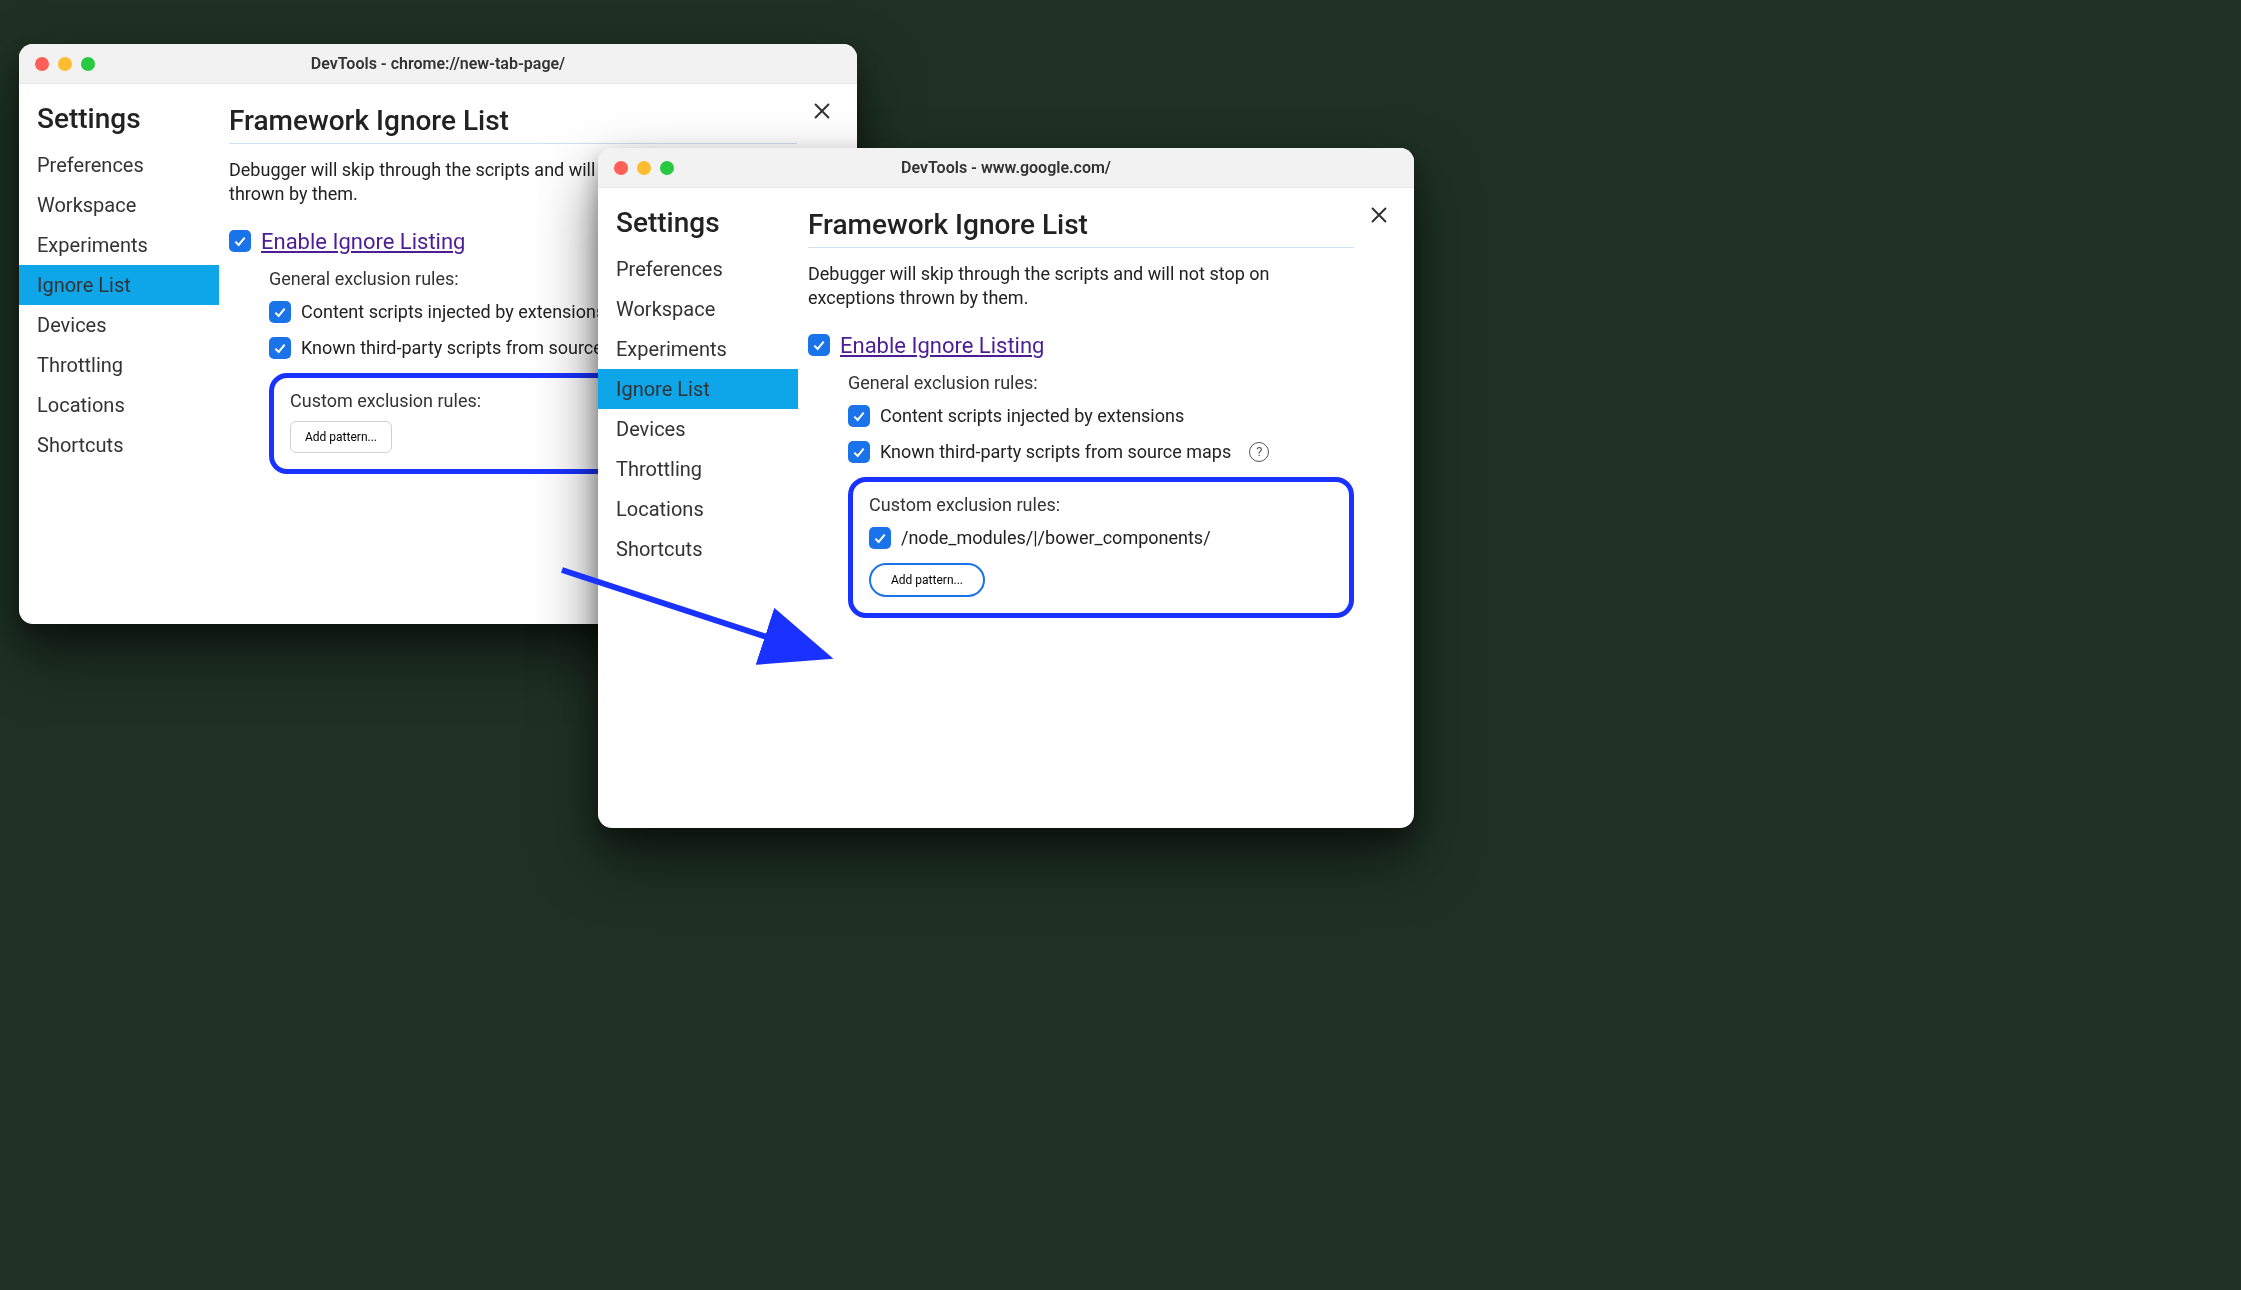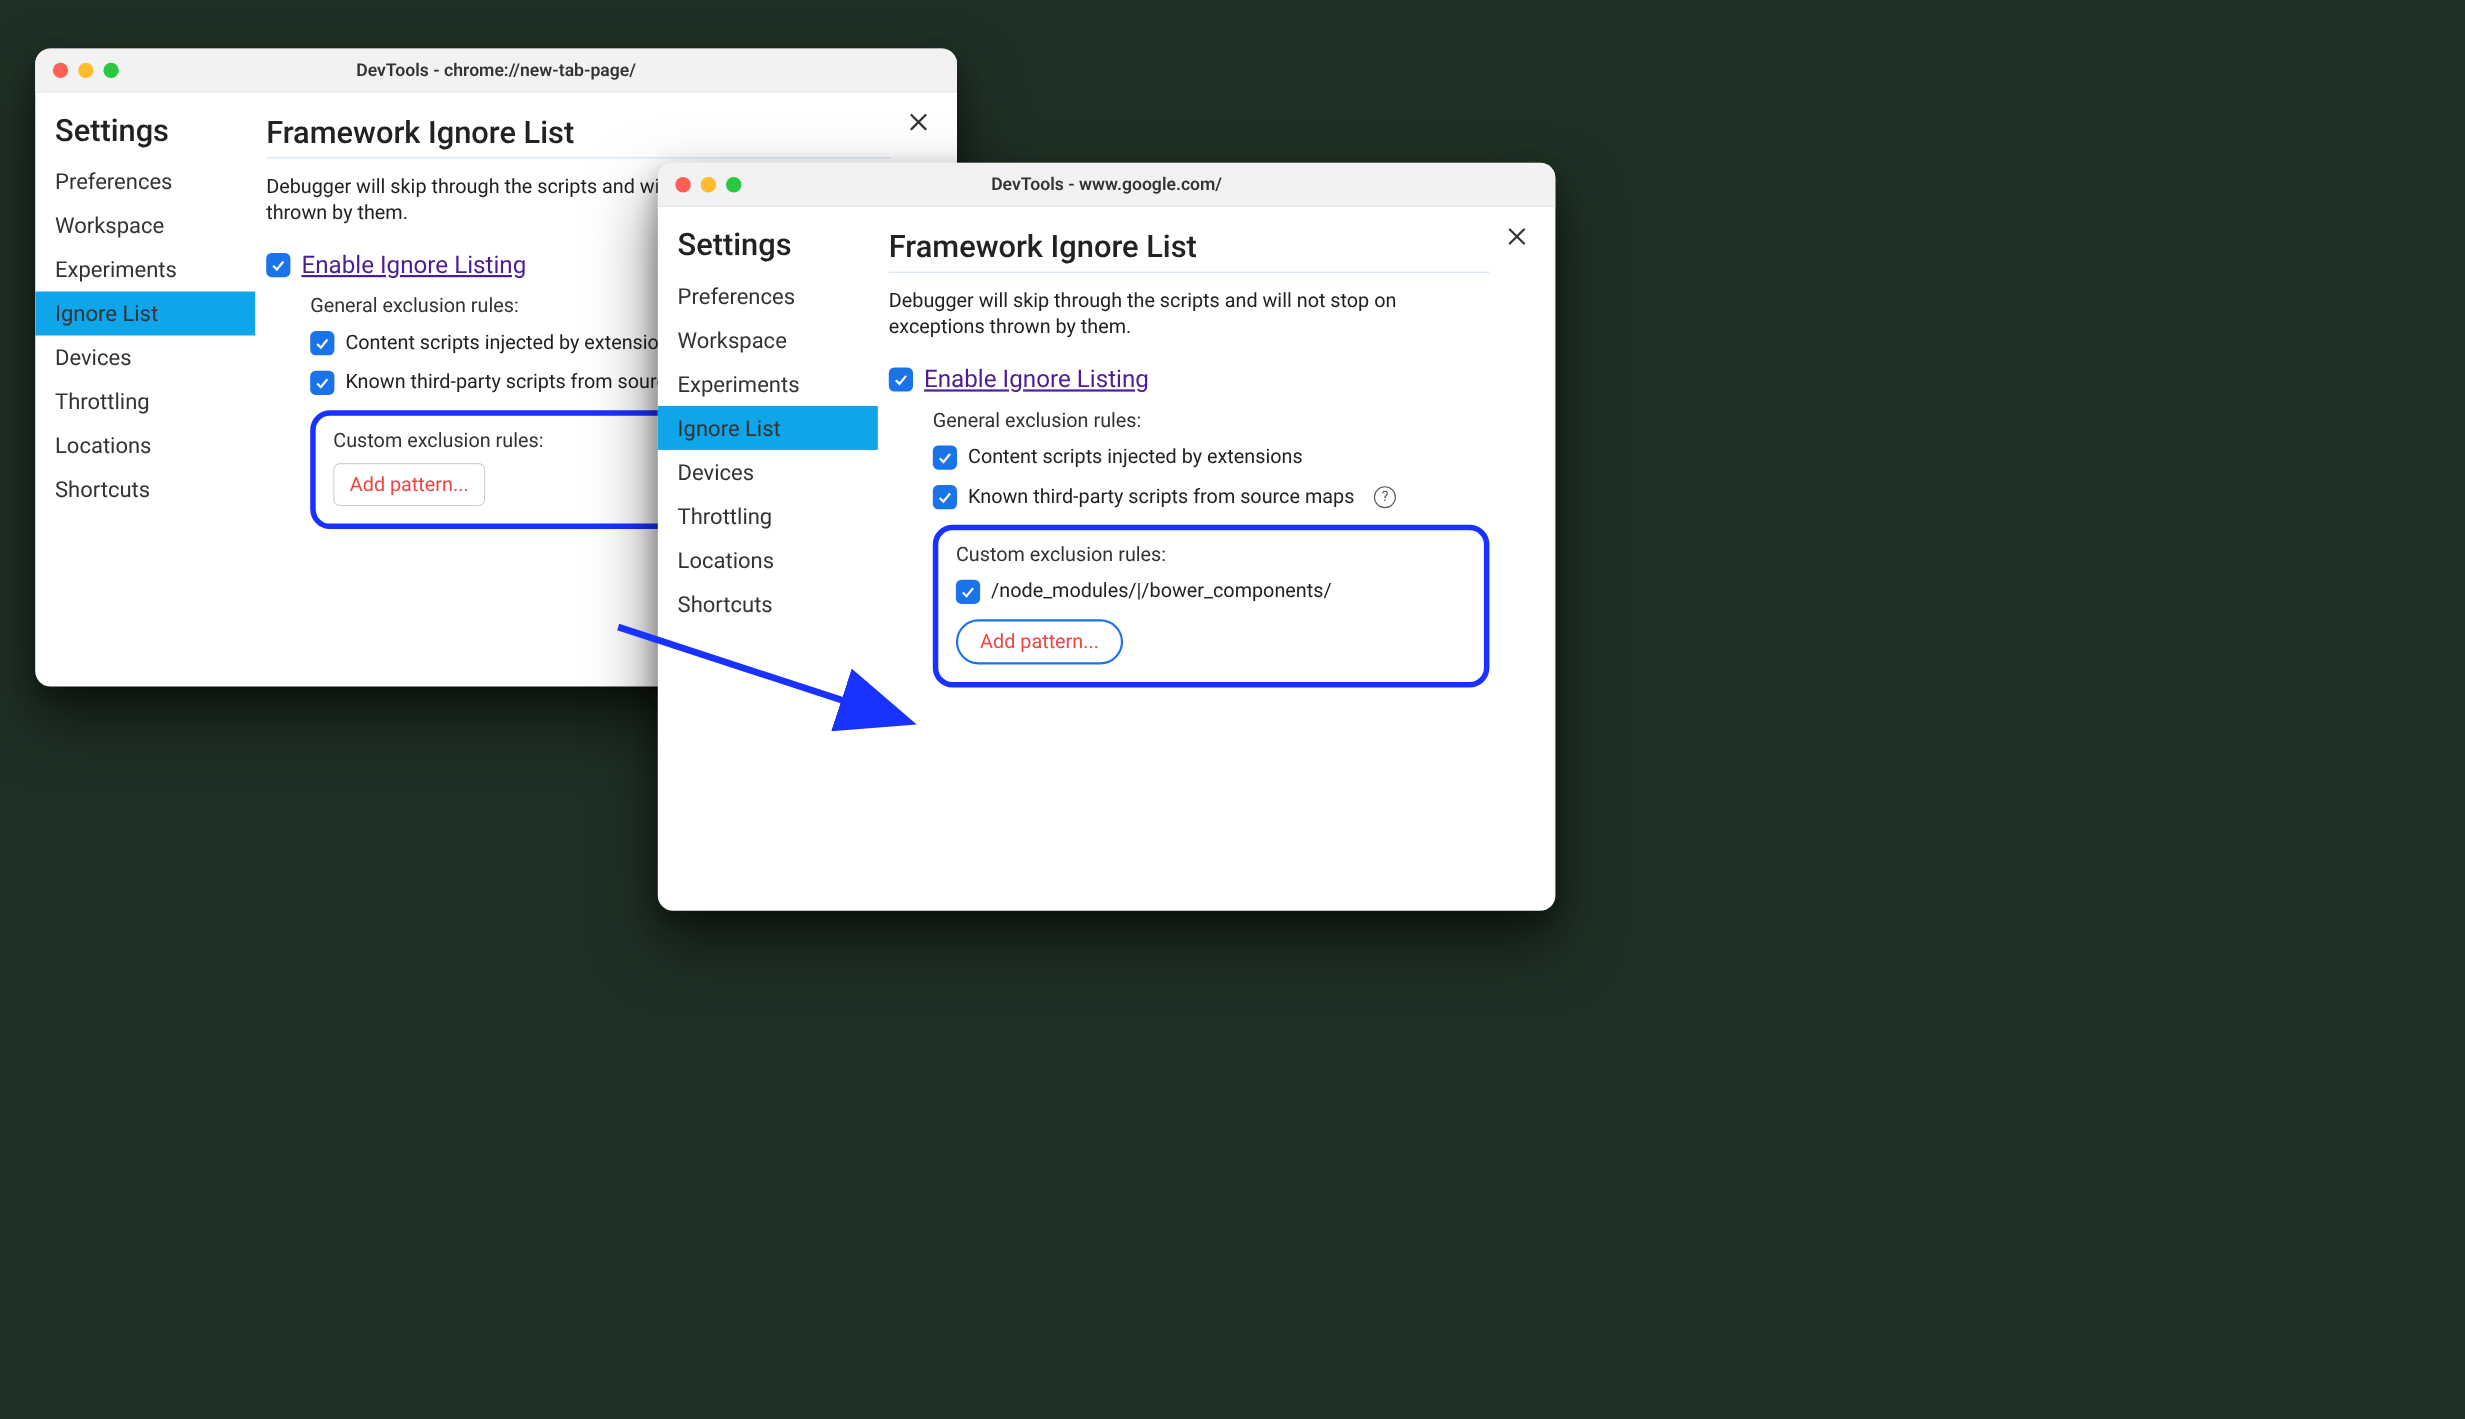--- a/index.html
+++ b/index.html
@@ -162,41 +162,41 @@
     border: 5px solid #1a32ff;
     border-radius: 18px;
     padding: 12px 16px 16px 16px;
     margin-top: 6px;
   }
 
   .add-pattern {
     border: 1px solid #d0d0d0;
     border-radius: 6px;
     padding: 8px 14px;
-    font-size: 18px;
-    color: #ef4444;
+    font-size: 12px;
+    color: #000000;
     background: #fff;
     cursor: pointer;
     display: inline-block;
   }
   .add-pattern.pill {
     border: 2px solid #1a73e8;
     border-radius: 999px;
     padding: 8px 20px;
   }
 
   
   .arrow {
     position: absolute;
     pointer-events: none;
     z-index: 50;
   }
 
   
-  #win1 { left: 32px; top: 44px; width: 838px; }
+  #win1 { left: 19px; top: 44px; width: 838px; }
   #win2 { left: 598px; top: 148px; width: 816px; }
 
   #win1 .body { height: 540px; }
   #win2 .body { height: 640px; }
 
 </style>
 </head>
 <body>
 
 <div class="window" id="win1">

